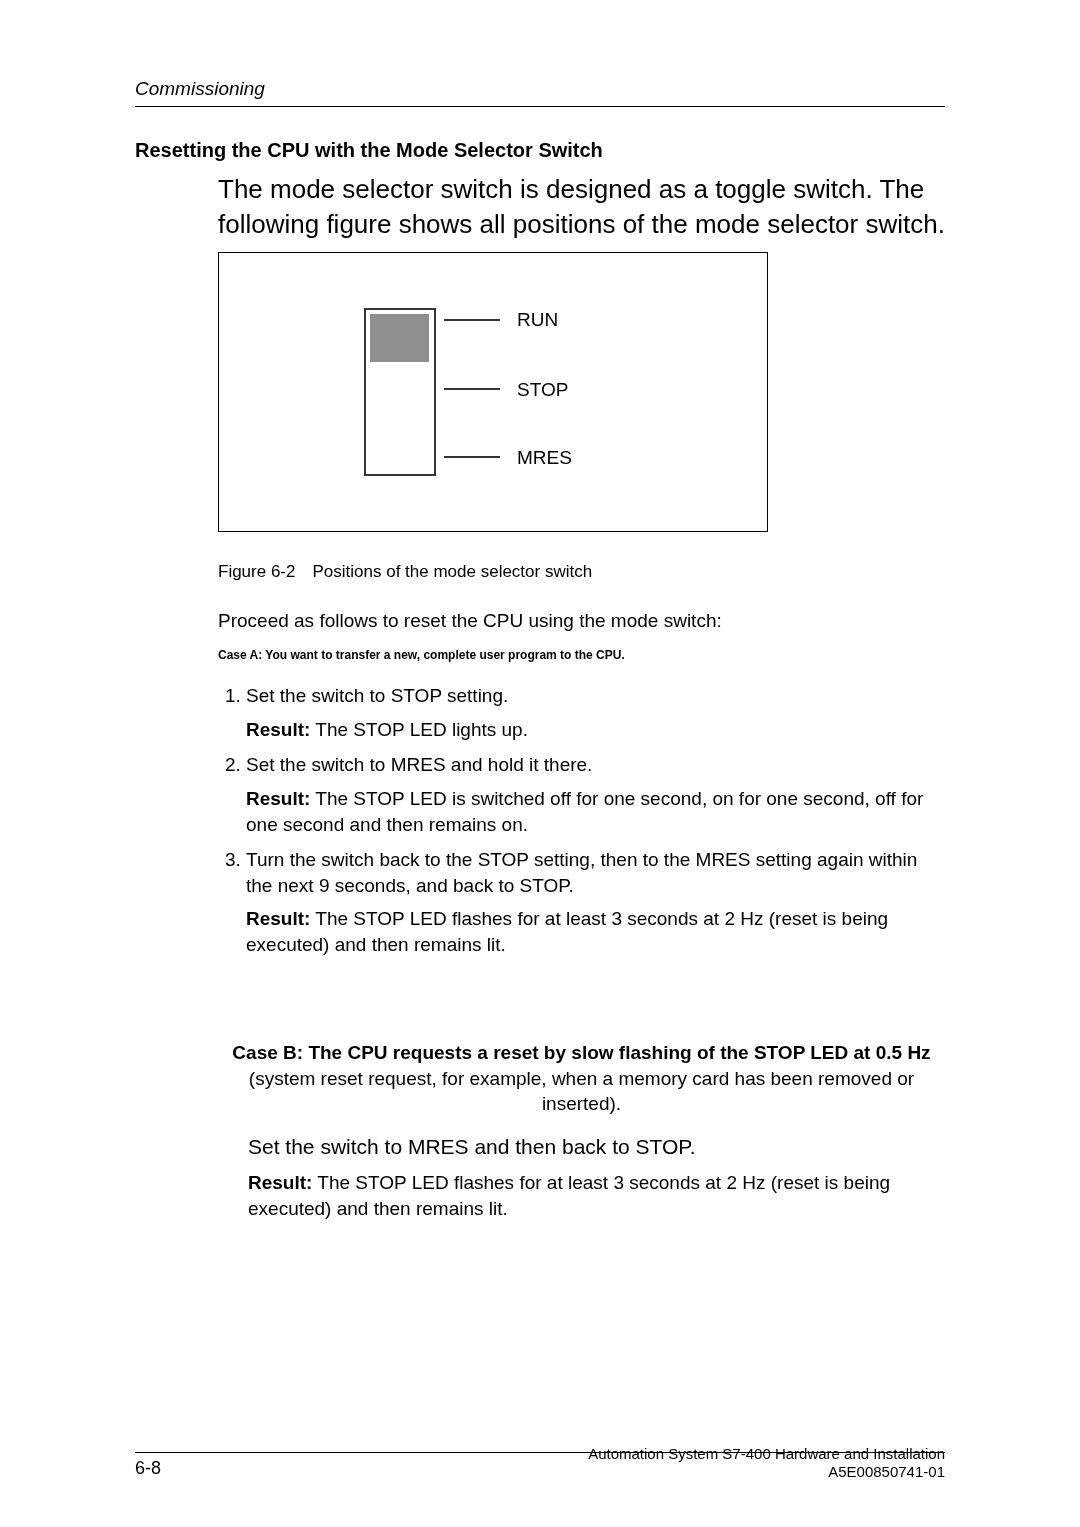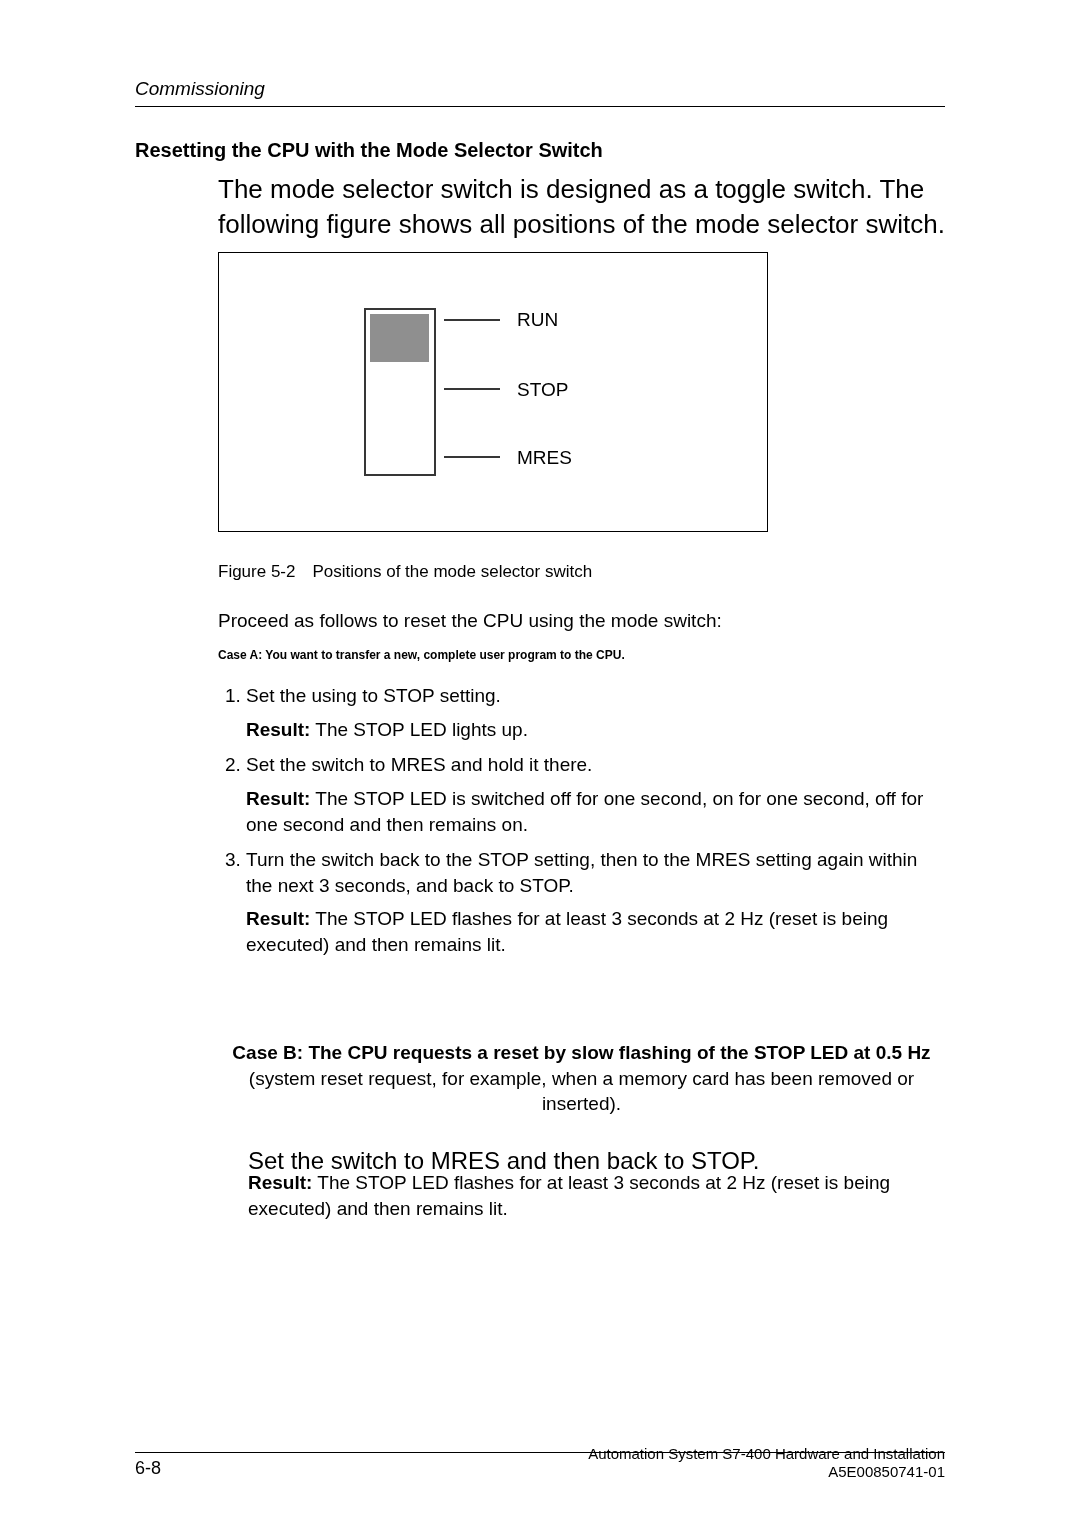--- a/index.html
+++ b/index.html
@@ -139,23 +139,22 @@
     right: var(--margin-right);
     font-size: 19px;
     line-height: 1.35;
     text-align: center;
   }
   .case-b-set {
     position: absolute;
     top: 1133px;
     left: 248px;
     right: var(--margin-right);
-    font-size: 24px;
-    line-height: 1.35;
-    margin-top: 12px;
+    font-size: 21px;
+    line-height: 1.35;
   }
   .case-b-result {
     position: absolute;
     top: 1170px;
     left: 248px;
     right: var(--margin-right);
     font-size: 19px;
     line-height: 1.35;
   }
   .footer-line {
@@ -198,42 +197,42 @@
       <div class="selector-knob"></div>
     </div>
     <div class="leader leader-run"></div>
     <div class="leader leader-stop"></div>
     <div class="leader leader-mres"></div>
     <div class="fig-label lbl-run">RUN</div>
     <div class="fig-label lbl-stop">STOP</div>
     <div class="fig-label lbl-mres">MRES</div>
   </div>
 
-  <div class="caption">Figure 5-2 Positions of the mode selector switch</div>
+  <div class="caption">Figure 6-2 Positions of the mode selector switch</div>
 
   <div class="proceed-line">Proceed as follows to reset the CPU using the mode switch:</div>
 
   <div class="case-a-title">Case A: You want to transfer a new, complete user program to the CPU.</div>
 
   <div class="steps">
     <ol>
       <li>
-        <span>Set the using to STOP setting.</span>
+        <span>Set the switch to STOP setting.</span>
         <div class="result-para">
           <span class="bold">Result:</span><span> The STOP LED lights up.</span>
         </div>
       </li>
       <li>
         <span>Set the switch to MRES and hold it there.</span>
         <div class="result-para">
           <span class="bold">Result:</span><span> The STOP LED is switched off for one second, on for one second, off for one second and then remains on.</span>
         </div>
       </li>
       <li>
-        <span>Turn the switch back to the STOP setting, then to the MRES setting again within the next 3 seconds, and back to STOP.</span>
+        <span>Turn the switch back to the STOP setting, then to the MRES setting again within the next 9 seconds, and back to STOP.</span>
         <div class="result-para">
           <span class="bold">Result:</span><span> The STOP LED flashes for at least 3 seconds at 2 Hz (reset is being executed) and then remains lit.</span>
         </div>
       </li>
     </ol>
   </div>
 
   <div class="case-b-block">
     <span class="bold">Case B: The CPU requests a reset by slow flashing of the STOP LED at 0.5 Hz</span><span> (system reset request, for example, when a memory card has been removed or inserted).</span>
   </div>

